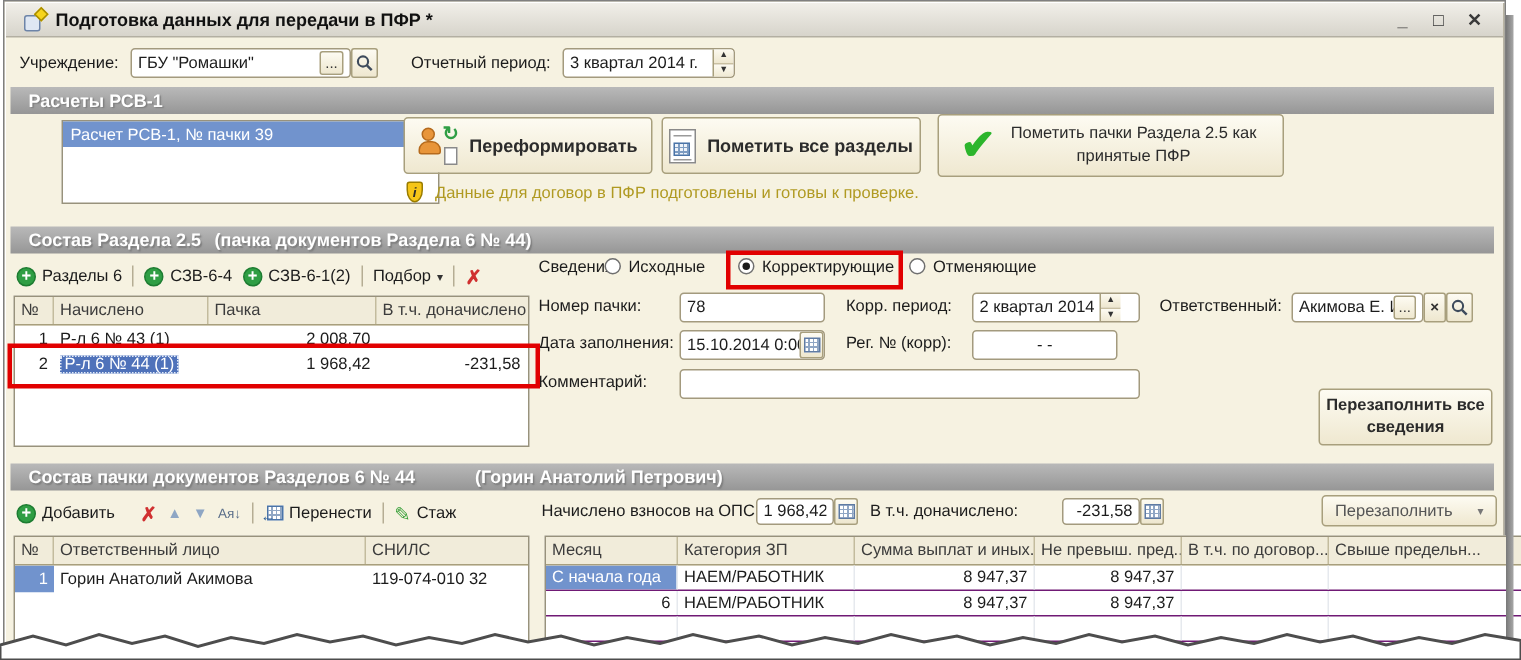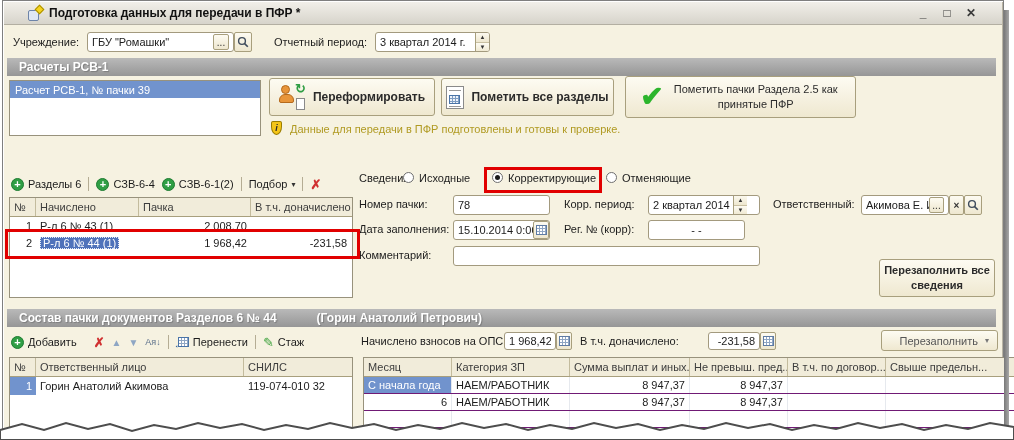--- a/index.html
+++ b/index.html
@@ -6,21 +6,21 @@
   html,body { width:1014px; height:440px; background:#fff; overflow:hidden;
     font-family:"Liberation Sans", sans-serif; font-size:11px; color:#1c1c1c; }
   .window { position:absolute; left:2px; top:0; width:1002px; height:434px;
     background:#f6f2e1; border:1px solid #7f7f7f;
     box-shadow: inset 1px 1px 0 #ffffff, inset -1px -1px 0 #b9b4a4; }
   .shadow-r { position:absolute; left:1004px; top:10px; width:5px; height:416px;
     background:linear-gradient(to right,#787878,#a8a8a8); }
   
   .titlebar { position:absolute; left:1px; top:1px; right:1px; height:23px;
     background:linear-gradient(#f1efe9,#d7d4cb); border-bottom:1px solid #b3afa2;
-    display:flex; align-items:center; padding:0 24px; gap:6px; }
+    display:flex; align-items:center; padding:0 12px; gap:6px; }
   .title { font-weight:bold; font-size:12px; color:#111; flex:1; }
   .winctl { display:flex; gap:10px; font-weight:bold; color:#3a3a3a; font-size:12px; }
   .winctl span { cursor:default; width:14px; text-align:center; }
   .win-ico { position:relative; width:15px; height:15px; display:inline-block; }
   .win-ico .base { position:absolute; left:0; bottom:0; width:11px; height:11px;
     background:#dfe7f3; border:1px solid #6d84a8; border-radius:2px; }
   .win-ico .diamond { position:absolute; right:0; top:0; width:7px; height:7px;
     background:#f6d41c; border:1px solid #a88d00; transform:rotate(45deg); }
   
   .lbl { position:absolute; white-space:nowrap; color:#1c1c1c; }
@@ -64,21 +64,21 @@
   .t-months .c0{width:88px} .t-months .c1{width:118px} .t-months .c2{width:120px}
   .t-months .c3{width:98px} .t-months .c4{width:98px} .t-months .c5{width:104px; border-right:none!important;}
   .t-months .g-row .c { border-right:1px solid #e6e9ee; }
   .t-months .g-row { border-bottom:1px solid #701a75; }
   .sel-cell { background:var(--selection_dark,#4f72ba); color:#fff; padding:0 3px;
     outline:1px dotted #e4ebf8; outline-offset:-1px; }
   .sel-fill { background:var(--selection,#7193cd); color:#fff; width:100%; height:100%;
     display:flex; align-items:center; padding:0 4px; }
   .sel-fill.num { justify-content:flex-end; }
   
-  .listbox { position:absolute; background:#fff; border:1px solid #98927c; }
+  .listbox { position:absolute; background:#fff; border:1px solid #98927c;margin-left:32px; }
   .list-item-sel { height:17px; background:var(--selection,#7193cd); color:#fff;
     display:flex; align-items:center; padding:0 5px; white-space:nowrap; }
   
   .radio { position:absolute; width:11px; height:11px; border:1px solid #6f6f6f;
     border-radius:50%; background:#fff; }
   .radio.on::after { content:""; position:absolute; left:2px; top:2px; width:5px;
     height:5px; border-radius:50%; background:#1a1a1a; }
   
   .spin { display:flex; flex-direction:column; width:14px; height:20px;
     border-left:1px solid #a89f7d; }
@@ -197,22 +197,26 @@
   </div>
 
   <div class="btn" style="left:622px;top:75px;width:231px;height:42px">
     <span class="ico-check">✔</span>
     <span class="mark-label">Пометить пачки Раздела 2.5 как принятые ПФР</span>
   </div>
 
   <span class="ico-shield" style="position:absolute;left:268px;top:120px">
     <span>i</span>
   </span>
-  <span class="lbl warning-text" style="left:287px;top:122px">Данные для передачи в ПФР подготовлены и готовы к проверке.</span>
-
+  <span class="lbl warning-text" style="left:287px;top:122px">Данные для договор в ПФР подготовлены и готовы к проверке.</span>
+
+  <div class="sec-bar" style="top:150px">
+    <span>Состав Раздела 2.5</span>
+    <span style="margin-left:9px">(пачка документов Раздела 6 № 44)</span>
+  </div>
 
   <div class="toolbar" style="left:8px;top:173px">
     <span class="tb-item">
       <span class="plus">+</span>
       <span>Разделы 6</span>
     </span>
     <span class="tb-sep"></span>
     <span class="tb-item">
       <span class="plus">+</span>
       <span>СЗВ-6-4</span>
@@ -346,21 +350,21 @@
     </span>
 
   <span class="lbl" style="left:577px;top:334px">В т.ч. доначислено:</span>
   <div class="fld" style="left:705px;top:331px;width:52px;height:18px">
     <span class="val" style="text-align:right;width:100%">-231,58</span>
   </div>
   <span class="mini-btn" style="position:absolute;left:757px;top:331px;width:16px;height:18px">
       <span class="grid-ico"></span>
     </span>
 
-  <div class="btn" style="left:878px;top:329px;width:117px;height:21px;justify-content:flex-end;padding:0 8px;color:#555">
+  <div class="btn" style="left:878px;top:329px;width:117px;height:21px;justify-content:space-between;padding:0 8px;color:#555">
     <span>Перезаполнить</span>
     <span class="ddarrow" style="color:#777">▾</span>
   </div>
 
   <div class="grid t-persons" style="left:6px;top:356px;width:344px;height:76px">
     <div class="g-head">
       <div class="c c0">№</div>
       <div class="c c1">Ответственный лицо</div>
       <div class="c c2">СНИЛС</div>
     </div>

